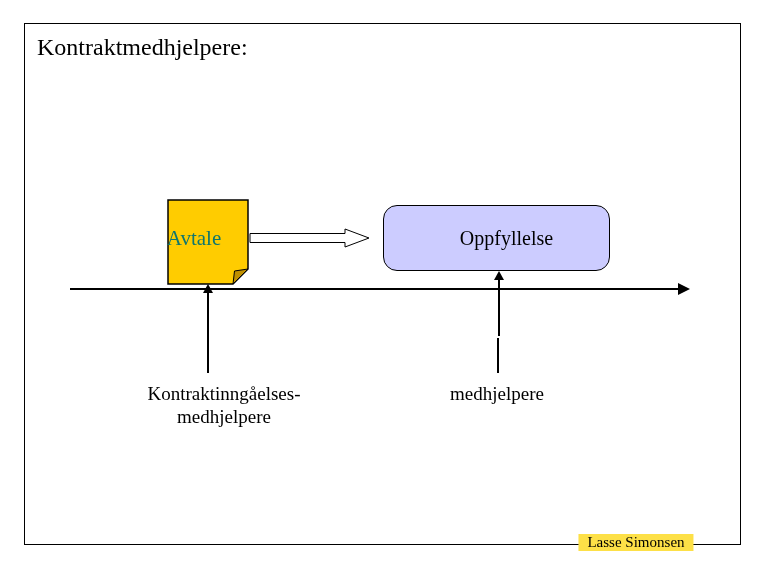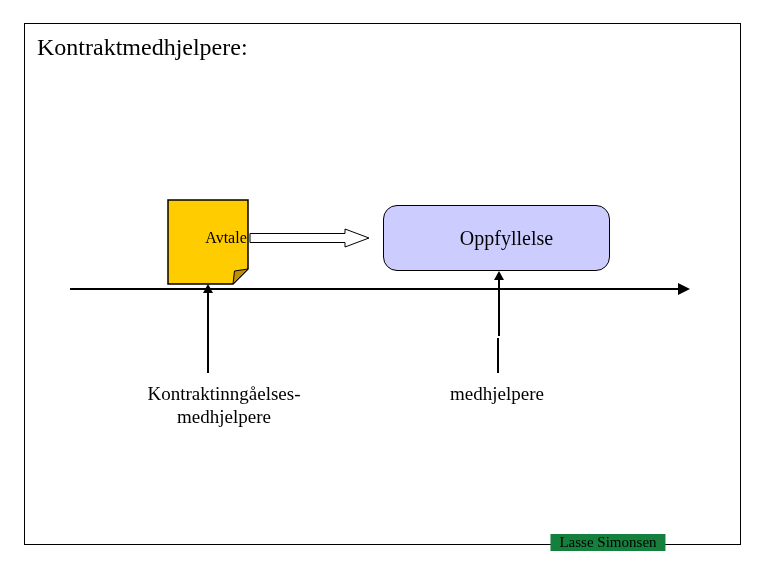--- a/index.html
+++ b/index.html
@@ -36,29 +36,29 @@
   }
   .doc-svg {
     position: absolute;
     left: 167px;
     top: 199px;
     width: 82px;
     height: 86px;
   }
   .doc-label {
     position: absolute;
-    left: 185px;
+    left: 153px;
     top: 199px;
     width: 82px;
     height: 78px;
     display: flex;
     align-items: center;
     justify-content: center;
-    font-size: 16px;
-    color: #000000;
+    font-size: 21px;
+    color: #0f766e;
   }
   .flow-arrow-svg {
     position: absolute;
     left: 249px;
     top: 228px;
     width: 122px;
     height: 20px;
   }
   .fulfillment-box {
     position: absolute;
@@ -118,24 +118,24 @@
     width: 200px;
     text-align: center;
     font-size: 19px;
     line-height: 23px;
     color: #000000;
   }
   .annotation.left { left: 124px; top: 382px; }
   .annotation.right { left: 397px; top: 382px; }
   .footer-author {
     position: absolute;
-    left: 608px;
+    left: 636px;
     top: 534px;
     transform: translateX(-50%);
-    background: #15803d;
+    background: #fde047;
     padding: 0 9px;
     font-size: 15px;
     color: #000000;
     white-space: nowrap;
   }
 </style>
 </head>
 <body>
 
 <div class="stage">

